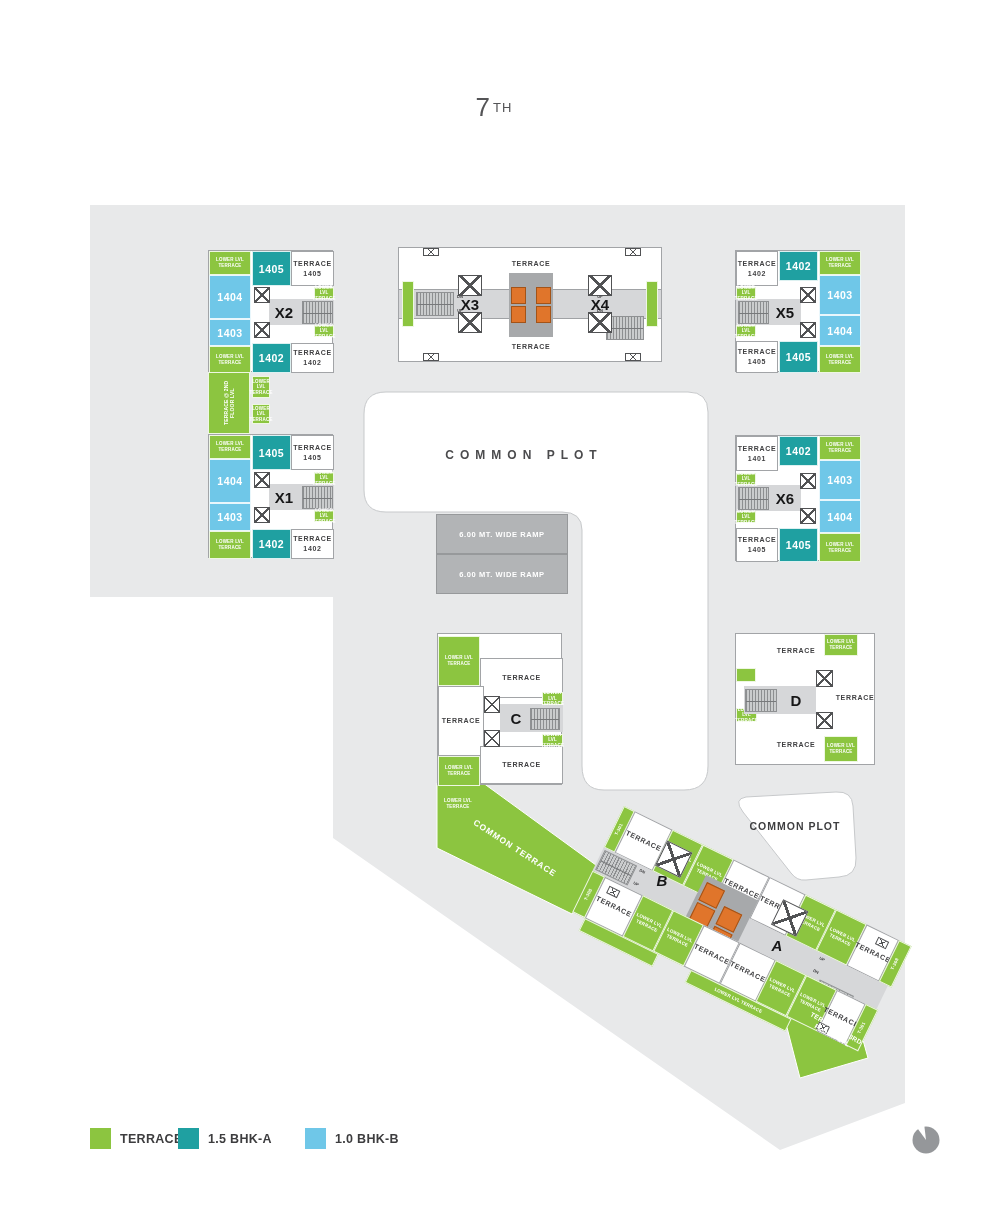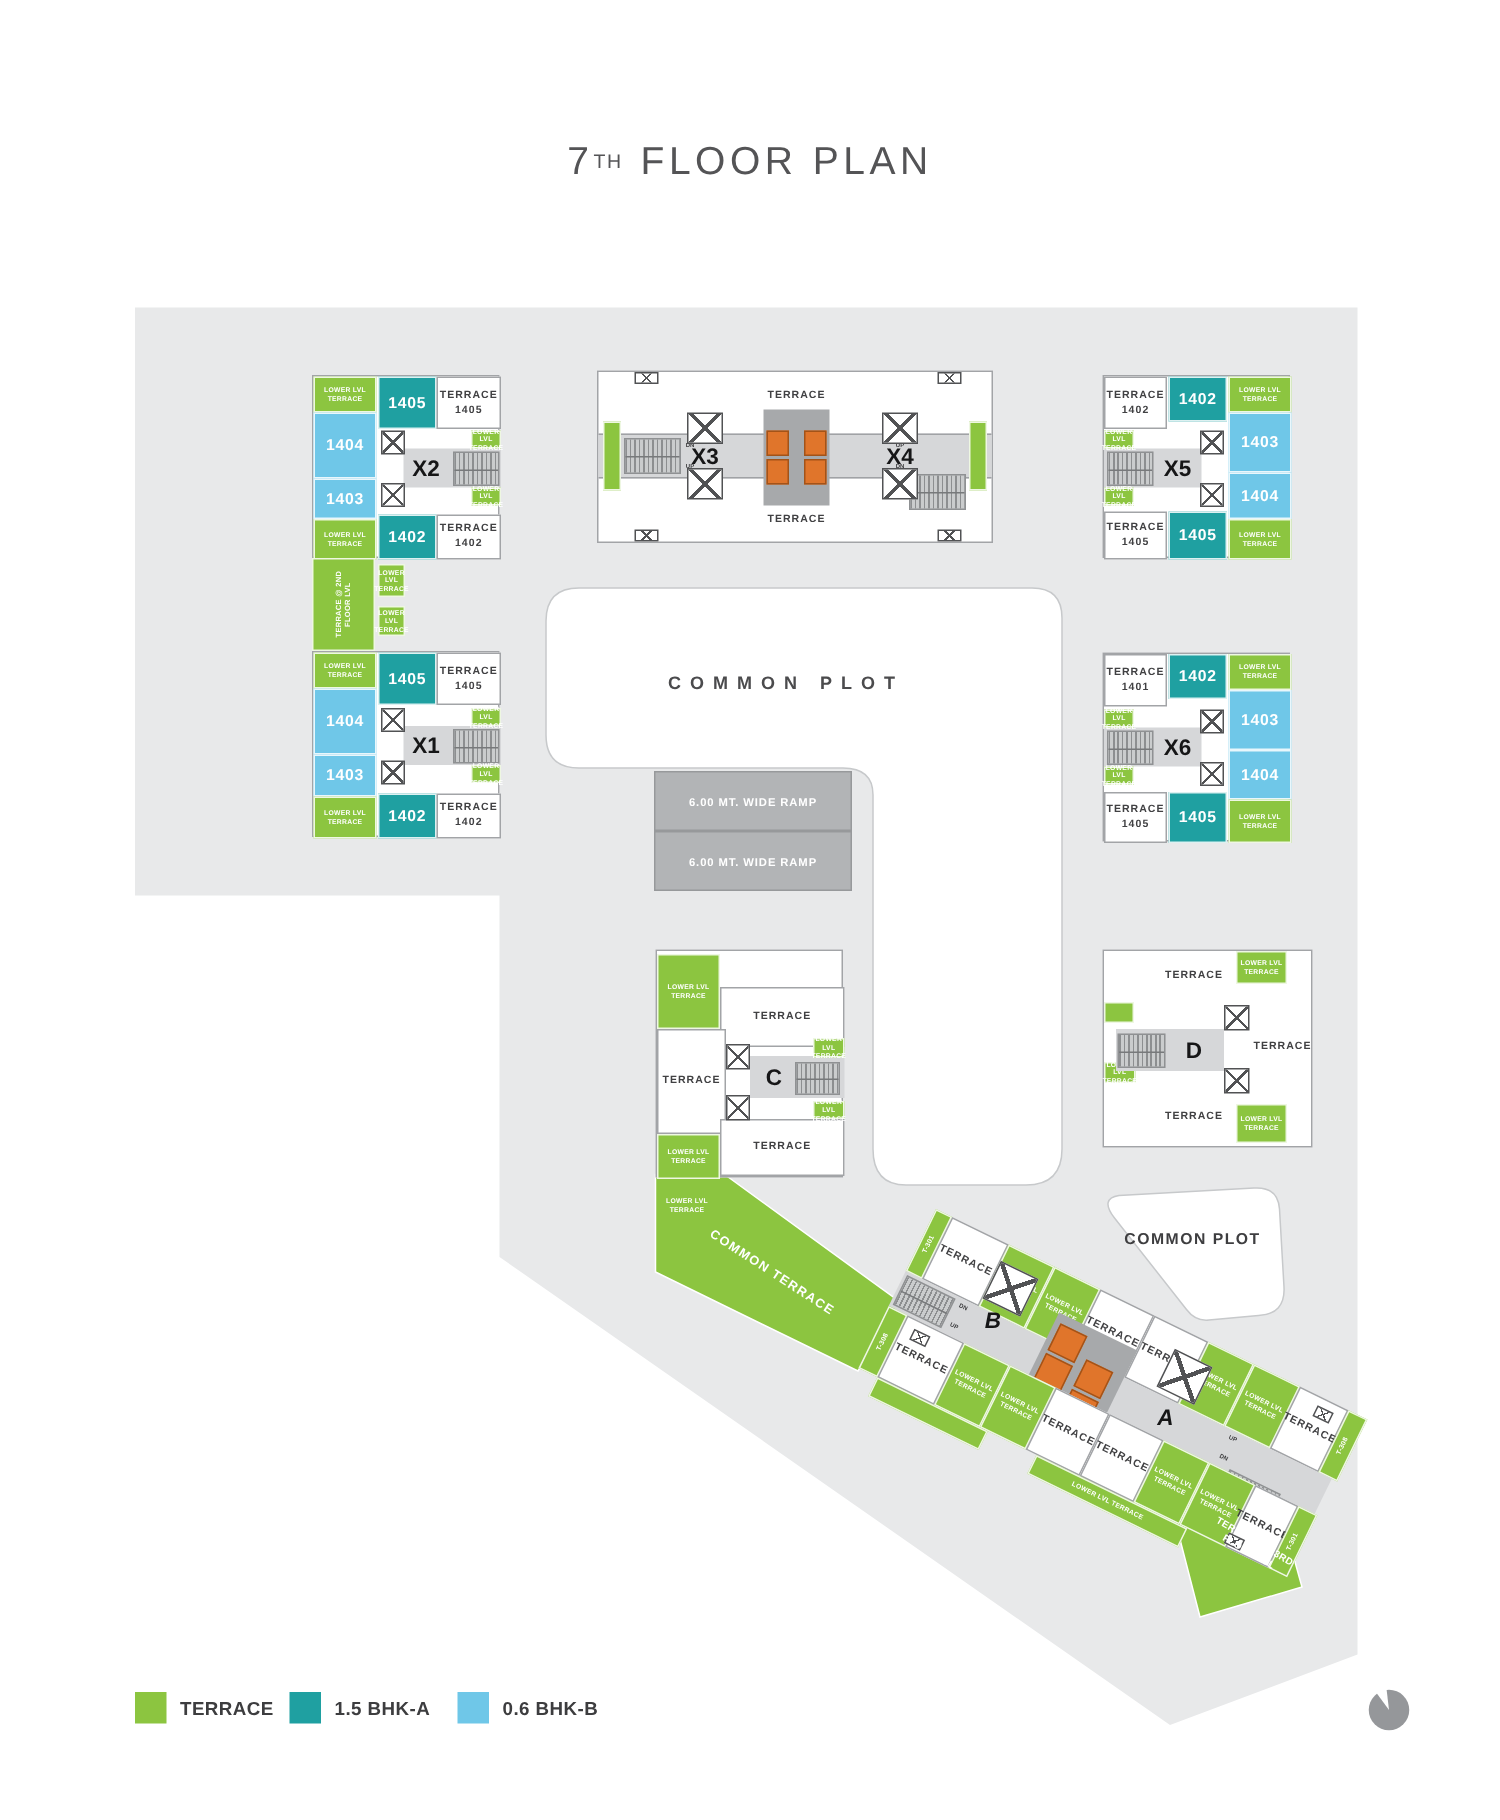--- a/index.html
+++ b/index.html
@@ -56,21 +56,20 @@
     <g>
       <circle cx="926" cy="1140" r="13.5" fill="#95979a"></circle>
       <path d="M926 1140 L915 1125 L924 1123 Z" fill="#ffffff"></path>
     </g>
   </svg>
 
   <div class="a fx title" style="left:0;top:90;width:1000px;height:34px;top:90px">
     <span>7</span>
       <sup>TH</sup>
       <span style="width:12px"></span>
-      <span>FLOOR PLAN</span>
   </div>
 
   <div class="a fx cp1" style="left:384px;top:447px;width:280px;height:16px">COMMON PLOT</div>
   <div class="a fx cp2" style="left:740px;top:818px;width:110px;height:16px">COMMON PLOT</div>
 
   <div class="a fx ramp" style="left:436px;top:514px;width:132px;height:40px">6.00 MT. WIDE RAMP</div>
   <div class="a fx ramp" style="left:436px;top:554px;width:132px;height:40px">6.00 MT. WIDE RAMP</div>
 
   <div class="a blk" style="left:208px;top:250px;width:125px;height:122px">
     <div class="a fx grn tiny" style="left:0;top:0;width:42px;height:24px">LOWER LVL TERRACE</div>
@@ -276,22 +275,22 @@
 
   <div class="a fx bli" style="left:652px;top:870px;width:20px;height:20px">B</div>
   <div class="a fx bli" style="left:767px;top:935px;width:20px;height:20px">A</div>
 
   <div class="a fx" style="left:794px;top:1018px;width:80px;height:28px;transform:rotate(30deg);color:#fff;font-weight:bold;font-size:6.5px;line-height:1.3;letter-spacing:.3px;text-align:center">TERRACE @ 3RD FLOOR LVL</div>
 
   <div class="a leg" style="left:90px;top:1128px">
     <span class="sw" style="background: rgb(140, 197, 64);"></span>
     <span class="lb">TERRACE</span>
   </div>
-  <div class="a leg" style="left:193px;top:1128px">
+  <div class="a leg" style="left:178px;top:1128px">
     <span class="sw" style="background: rgb(31, 160, 161);"></span>
     <span class="lb">1.5 BHK-A</span>
   </div>
   <div class="a leg" style="left:305px;top:1128px">
     <span class="sw" style="background: rgb(111, 199, 232);"></span>
-    <span class="lb">0.6 BHK-B</span>
+    <span class="lb">1.0 BHK-B</span>
   </div>
 
 </div>
 
 </body></html>

